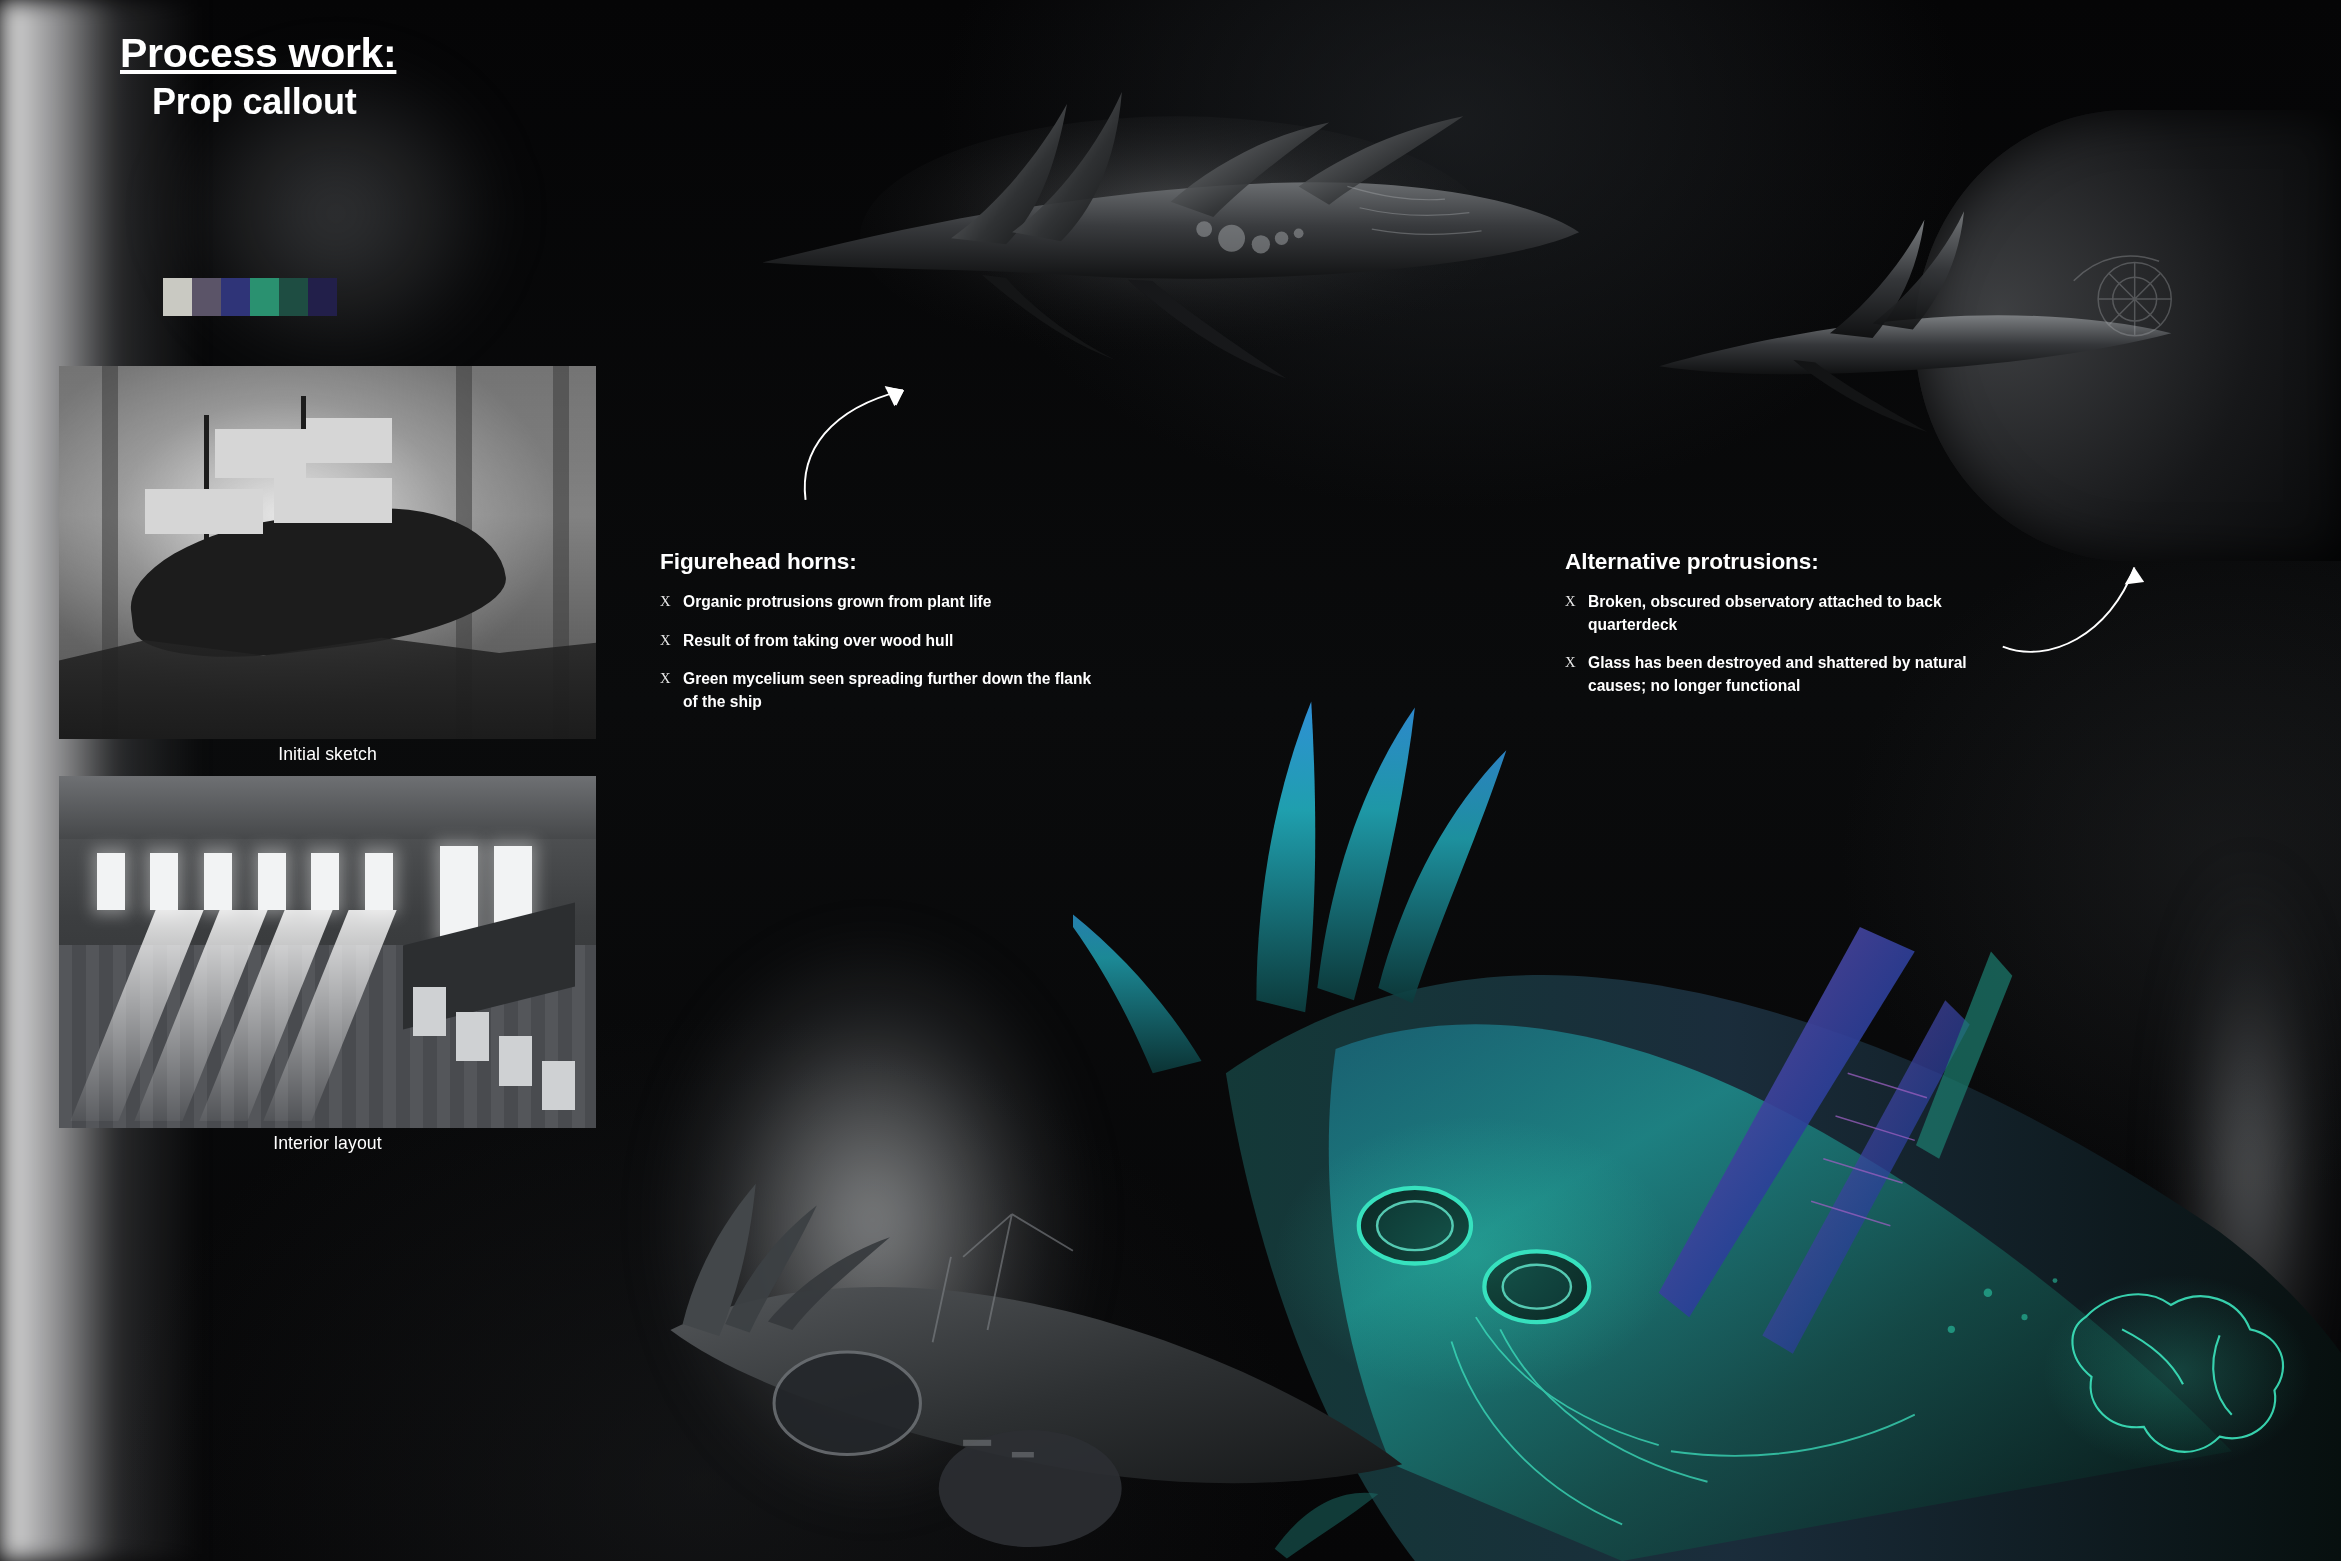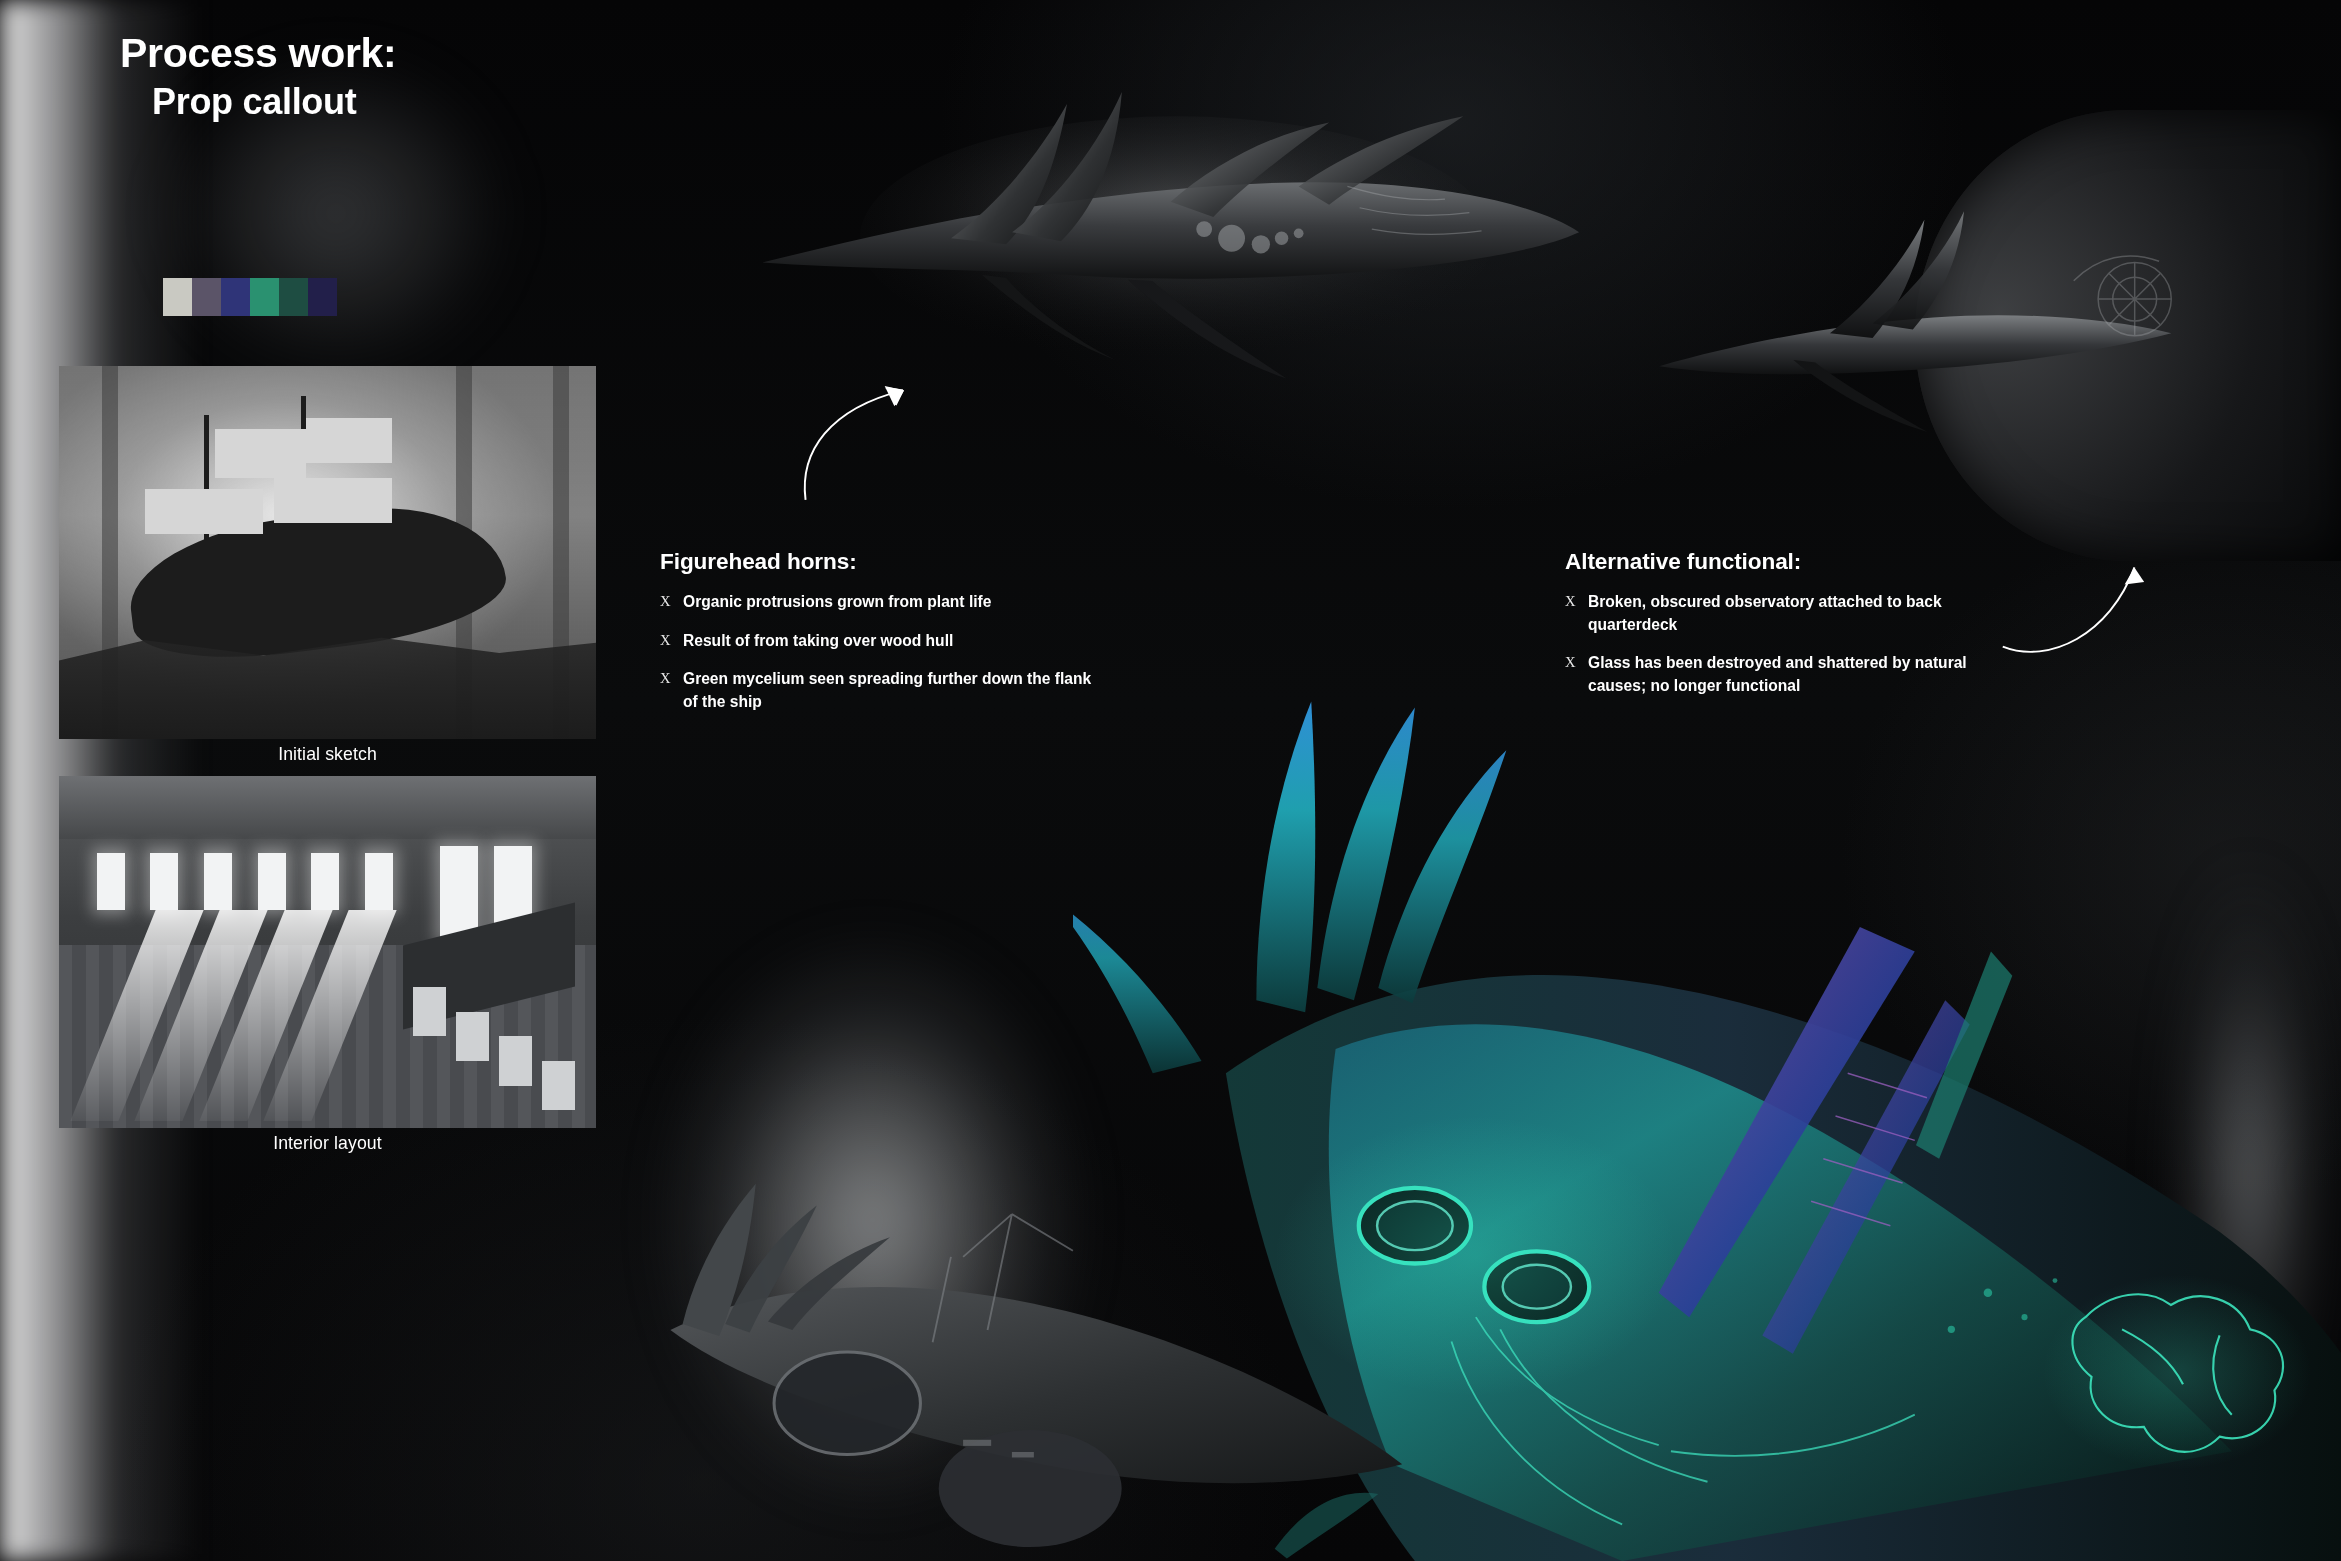--- a/index.html
+++ b/index.html
@@ -67,20 +67,21 @@
     left: 120px; top: 32px;
     z-index: 40;
   }
   .title-line1 {
     font-size: 41px;
     font-weight: 700;
     letter-spacing: -0.3px;
     line-height: 1.05;
     color: #ffffff;
     margin: 0;
+    text-decoration: underline;
   }
   .title-line2 {
     font-size: 36px;
     font-weight: 700;
     letter-spacing: -0.3px;
     line-height: 1.15;
     color: #ffffff;
     margin: 6.1px 0 0 32px;
   }
 
@@ -532,21 +533,21 @@
       <div class="bullet-mark">X</div>
       <div class="bullet-text">Result of from taking over wood hull</div>
     </div>
     <div class="bullet-row">
       <div class="bullet-mark">X</div>
       <div class="bullet-text">Green mycelium seen spreading further down the flank of the ship</div>
     </div>
   </div>
 
   <div class="callout callout-observatory">
-    <div class="callout-title">Alternative functional:</div>
+    <div class="callout-title">Alternative protrusions:</div>
 
     <div class="bullet-row">
       <div class="bullet-mark">X</div>
       <div class="bullet-text">Broken, obscured observatory attached to back quarterdeck</div>
     </div>
     <div class="bullet-row">
       <div class="bullet-mark">X</div>
       <div class="bullet-text">Glass has been destroyed and shattered by natural causes; no longer functional</div>
     </div>
   </div>

